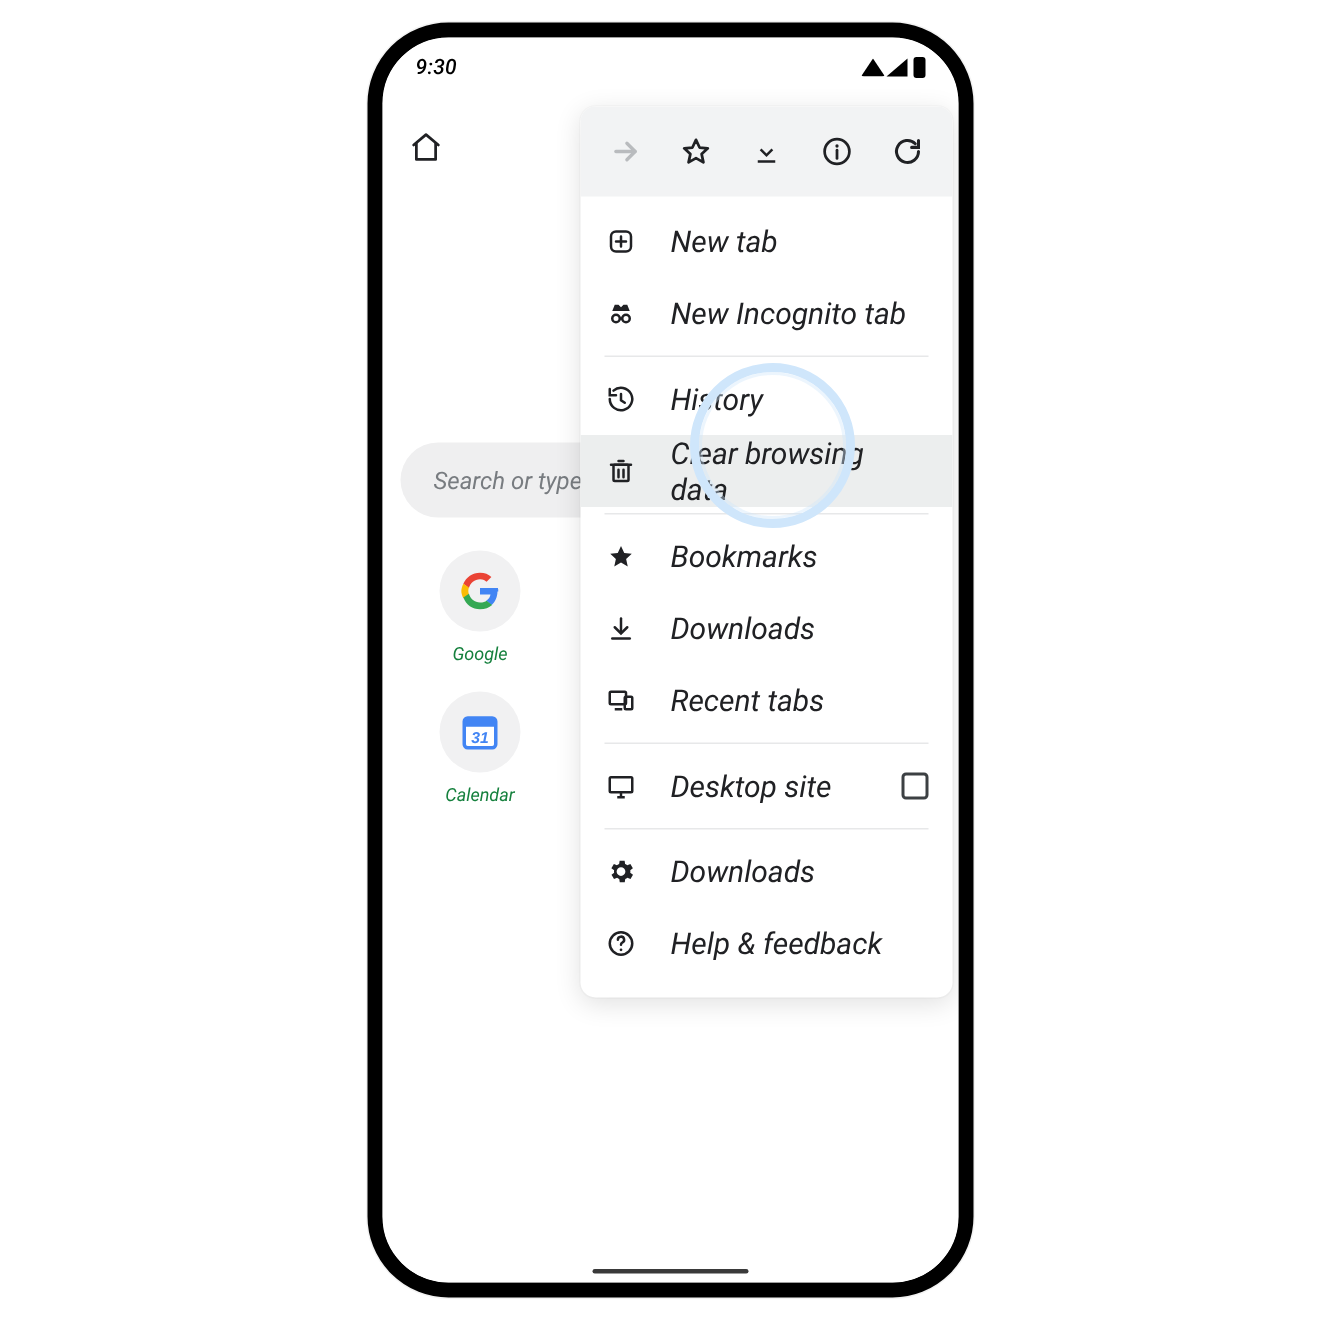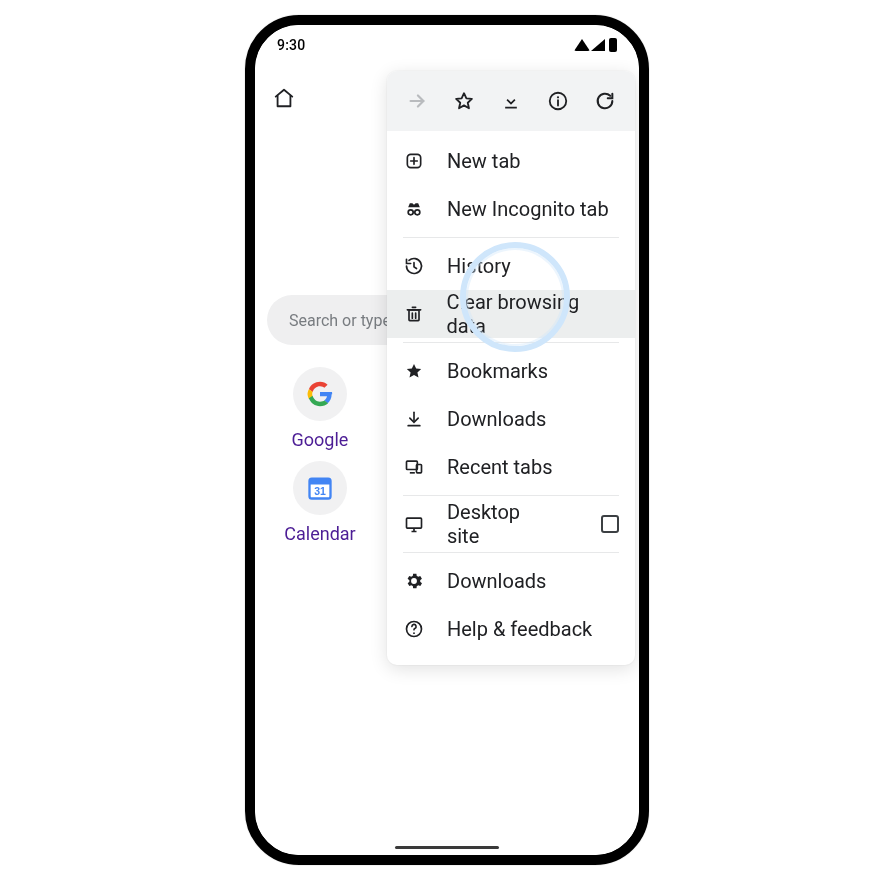--- a/index.html
+++ b/index.html
@@ -25,20 +25,21 @@
     background: #fff;
     box-shadow: 0 0 0 1px rgba(0,0,0,.05);
     overflow: hidden;
   }
   .phone-inner {
     position: absolute;
     inset: 0;
     border-radius: 44px;
     overflow: hidden;
     background: #fff;
+    font-style: italic;
   }
   .home-handle {
     position: absolute;
     bottom: 6px; left: 50%;
     transform: translateX(-50%);
     width: 104px; height: 3px;
     background: #3a3a3a;
     border-radius: 3px;
   }
   
@@ -105,21 +106,21 @@
     font-size: 16px;
   }
   .tiles {
     position: absolute;
     top: 234px; left: 0; right: 0;
     display: flex; gap: 40px;
     padding-left: 30px;
   }
   .tile { display: flex; flex-direction: column; align-items: center; gap: 8px; width: 70px; }
   .tile .chip { width: 54px; height: 54px; border-radius: 50%; background: #f1f1f2; display:flex; align-items:center; justify-content:center; color:#8b5cf6; }
-  .tile .label { font-size: 18px; color: #4c1d95; white-space:nowrap; }
+  .tile .label { font-size: 12px; color: #15803d; white-space:nowrap; }
   .tiles.row2 { top: 328px; }
 
   
   .menu {
     position: absolute;
     top: 46px; right: 4px;
     width: 248px;
     background: #ffffff;
     border-radius: 10px;
     box-shadow: 0 4px 18px rgba(0,0,0,.12), 0 0 0 1px rgba(0,0,0,.02);

